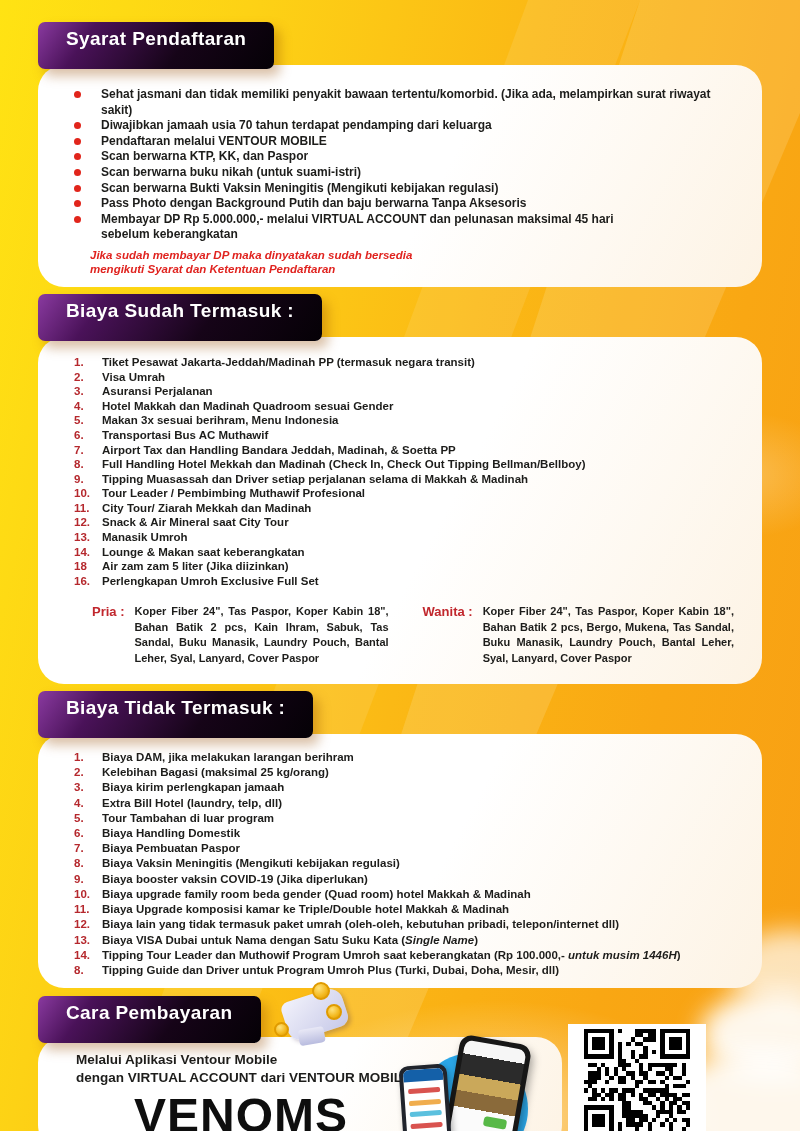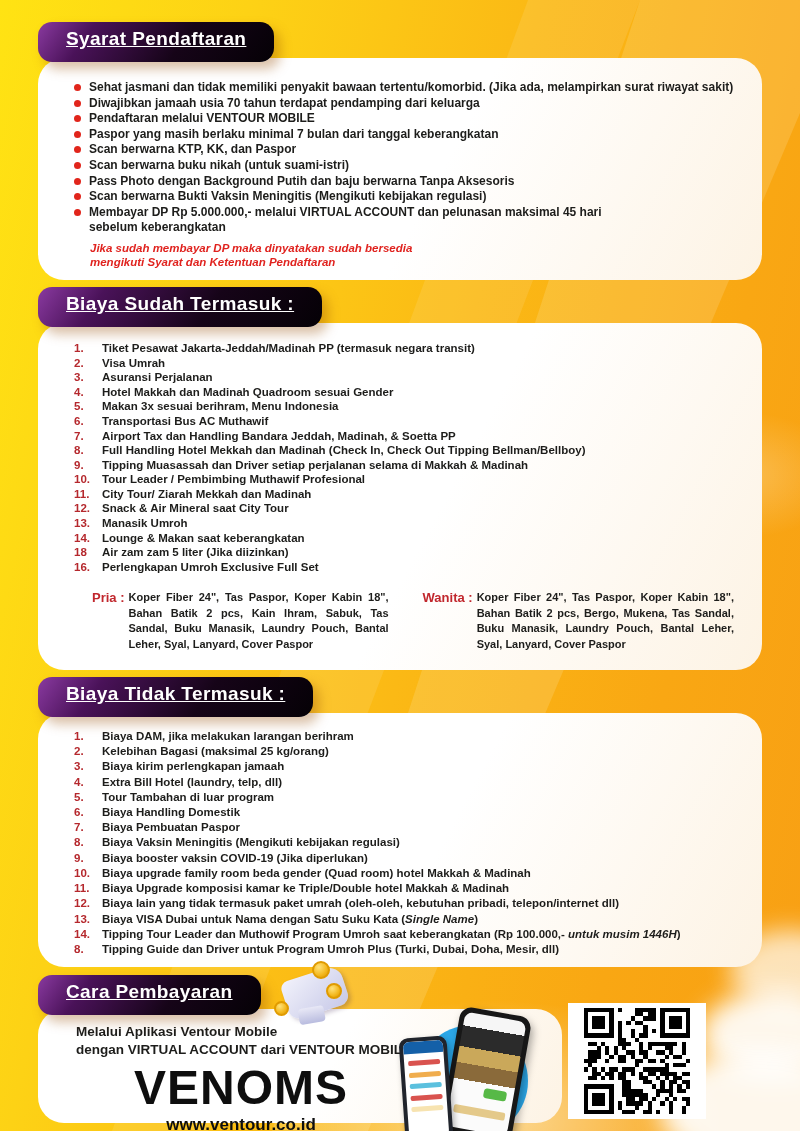--- a/index.html
+++ b/index.html
@@ -21,50 +21,49 @@
   .cloud { position:absolute; background:#fff; border-radius:50%; filter:blur(12px); opacity:.92; }
   .cloud.c1 { width:150px; height:90px; left:700px; top:990px; }
   .cloud.c2 { width:200px; height:120px; left:660px; top:1050px; }
   .cloud.c3 { width:120px; height:80px; left:730px; top:930px; opacity:.7; }
 
   .sec { position:relative; margin:0 38px; }
   .pill {
     position:relative; z-index:5; display:inline-block;
     background:linear-gradient(125deg,#8a3aa0 0%,#4a1259 22%,#160418 60%,#050106 100%);
     color:#fff; font-weight:bold; font-size:19px; letter-spacing:.4px;
-    padding:6px 28px 12px 28px; border-radius:14px;
+    padding:6px 28px 19px 28px; border-radius:7px;
     box-shadow:6px 7px 12px rgba(150,75,0,.35);
-    text-decoration:underline;
   }
   .card {
     position:relative; z-index:2;
     background:linear-gradient(118deg,#ffffff 55%,#fdf3e4 100%);
     border-radius:26px;
   }
   .card1 { margin-top:-4px; padding:22px 28px 10px 36px; }
   .card2 { margin-top:-4px; padding:18px 28px 14px 36px; }
   .card3 { margin-top:-4px; padding:16px 28px 10px 36px; }
 
   
-  .blist li { list-style:none; display:flex; gap:8px; font-size:12px; line-height:15.6px;
+  .blist li { list-style:none; display:flex; gap:20px; font-size:12px; line-height:15.6px;
               font-weight:bold; color:#1d1d1b; }
   .bdot { flex:0 0 7px; width:7px; height:7px; border-radius:50%; background:#e1251b; margin-top:4px; }
   .note { margin:5px 0 0 16px; color:#e0231f; font-style:italic; font-weight:bold;
           font-size:11.5px; line-height:14.5px; }
 
   
   .nlist .row { display:flex; font-weight:bold; }
   .nlist .num { flex:0 0 28px; color:#b5282d; }
   .nlist .txt { color:#1d1d1b;text-align:right; }
   .nlist2 .row { font-size:11.5px; line-height:14.6px; }
   .nlist3 .row { font-size:11.5px; line-height:15.2px; }
   .ital { font-style:italic; }
 
   .gender { display:grid; grid-template-columns:1fr 1.05fr; column-gap:34px; margin:16px 0 4px 18px; }
-  .gcol { display:flex; gap:4px; }
+  .gcol { display:flex; gap:10px; }
   .glabel { flex:0 0 auto; color:#c1272d; font-weight:bold; font-size:13px; line-height:15px; }
   .gtext { font-weight:bold; font-size:11px; line-height:15.4px; color:#1d1d1b; text-align:justify; }
 
   
   .sec4 { margin-top:8px; }
   .card4 { width:524px; height:114px; margin-top:-6px; padding:14px 0 0 38px; }
   .payline { font-weight:bold; font-size:13.5px; line-height:18px; color:#1d1d1b; }
   .brand { width:330px; text-align:center; font-size:48px; font-weight:bold; letter-spacing:1px;
            color:#0e0e0e; margin-top:1px; transform:scaleY(1.02); }
   .website { width:330px; text-align:center; font-size:17px; font-weight:bold; color:#0e0e0e; }
@@ -128,37 +127,33 @@
           <li>
             <span class="bdot"></span>
             <span>Diwajibkan jamaah usia 70 tahun terdapat pendamping dari keluarga</span>
           </li>
           <li>
             <span class="bdot"></span>
             <span>Pendaftaran melalui VENTOUR MOBILE</span>
           </li>
           <li>
             <span class="bdot"></span>
-            <span>Paspor yang masih berlaku minimal 7 bulan dari tanggal keberangkatan</span>
-          </li>
-          <li>
-            <span class="bdot"></span>
             <span>Scan berwarna KTP, KK, dan Paspor</span>
           </li>
           <li>
             <span class="bdot"></span>
             <span>Scan berwarna buku nikah (untuk suami-istri)</span>
           </li>
           <li>
             <span class="bdot"></span>
+            <span>Scan berwarna Bukti Vaksin Meningitis (Mengikuti kebijakan regulasi)</span>
+          </li>
+          <li>
+            <span class="bdot"></span>
             <span>Pass Photo dengan Background Putih dan baju berwarna Tanpa Aksesoris</span>
-          </li>
-          <li>
-            <span class="bdot"></span>
-            <span>Scan berwarna Bukti Vaksin Meningitis (Mengikuti kebijakan regulasi)</span>
           </li>
           <li>
             <span class="bdot"></span>
             <span>Membayar DP Rp 5.000.000,-  melalui VIRTUAL ACCOUNT dan pelunasan maksimal 45 hari<div>sebelum keberangkatan</div></span>
           </li>
         </ul>
       <div class="note">
         <div>Jika sudah membayar DP maka dinyatakan sudah bersedia</div>
         <div>mengikuti Syarat dan Ketentuan Pendaftaran</div>
       </div>

